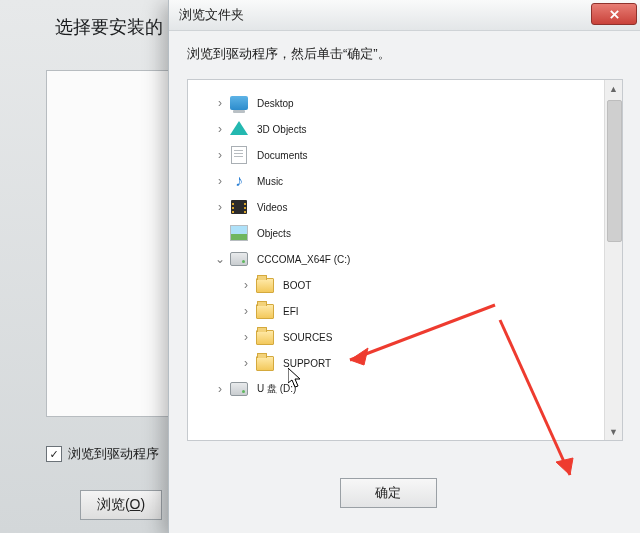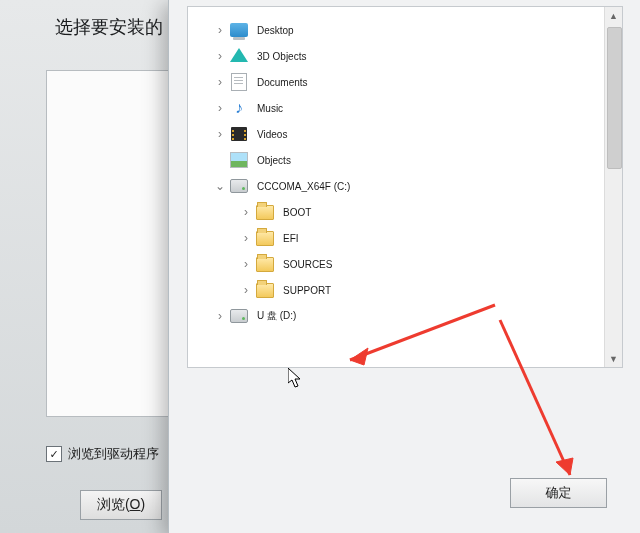--- a/index.html
+++ b/index.html
@@ -188,21 +188,21 @@
   .ico-drive { width:18px;height:12px;background:linear-gradient(#e8eaec,#c9cdd0);border:1px solid #8f979c;border-radius:2px;position:relative;}
   .ico-drive::after{content:"";position:absolute;right:2px;bottom:2px;width:3px;height:3px;background:#5fb85f;border-radius:50%;}
   .ico-folder { width:18px;height:13px;background:linear-gradient(#ffe9a8,#f3c95c);border:1px solid #d4a93d;border-radius:1px;position:relative;}
   .ico-folder::before{content:"";position:absolute;left:0;top:-4px;width:8px;height:4px;background:#f3d27a;border:1px solid #d4a93d;border-bottom:none;border-radius:1px 1px 0 0;}
 
   
   .buttons {
     position: absolute;
     bottom: 25px; left: 0; right: 0;
     display: flex;
-    justify-content: flex-end;
+    justify-content: center;
     padding-right: 34px;
     gap: 14px;
   }
   .dlg-btn {
     width: 95px; height: 28px;
     background: linear-gradient(#f7f7f7,#e3e4e5);
     border: 1px solid #9aa0a5;
     display: flex; align-items: center; justify-content: center;
     font-size: 13px;
     color: #222;
@@ -235,21 +235,31 @@
     <span>浏览到驱动程序</span>
   </div>
   <div class="back-browse-btn">
     <span>
       <span>浏览(</span><u>O</u><span>)</span>
     </span>
   </div>
 </div>
 
 <div class="dialog">
-
+  <div class="titlebar">
+    <span class="titlebar-title">浏览文件夹</span>
+    <div class="close-btn">
+      <svg viewBox="0 0 12 12">
+        <line x1="2" y1="2" x2="10" y2="10"></line>
+          <line x1="10" y1="2" x2="2" y2="10"></line>
+      </svg>
+    </div>
+  </div>
+
+  <div class="instruction">浏览到驱动程序，然后单击“确定”。</div>
 
   <div class="tree-container">
     <div class="tree" id="tree">
         <div class="node l0">
           <span class="expander">›</span>
           <span class="node-icon">
             <span class="ico-desktop"></span>
           </span>
           <span class="node-label">Desktop</span>
         </div>

